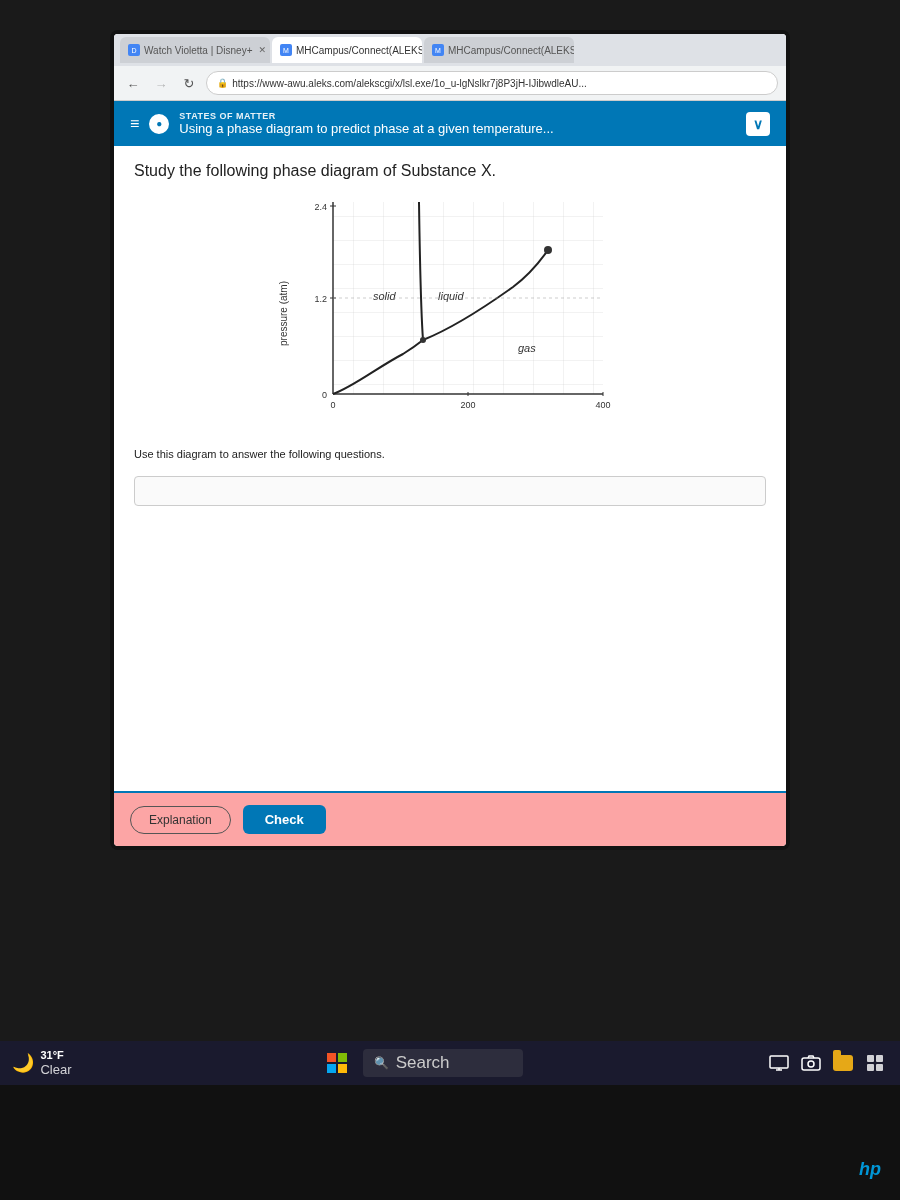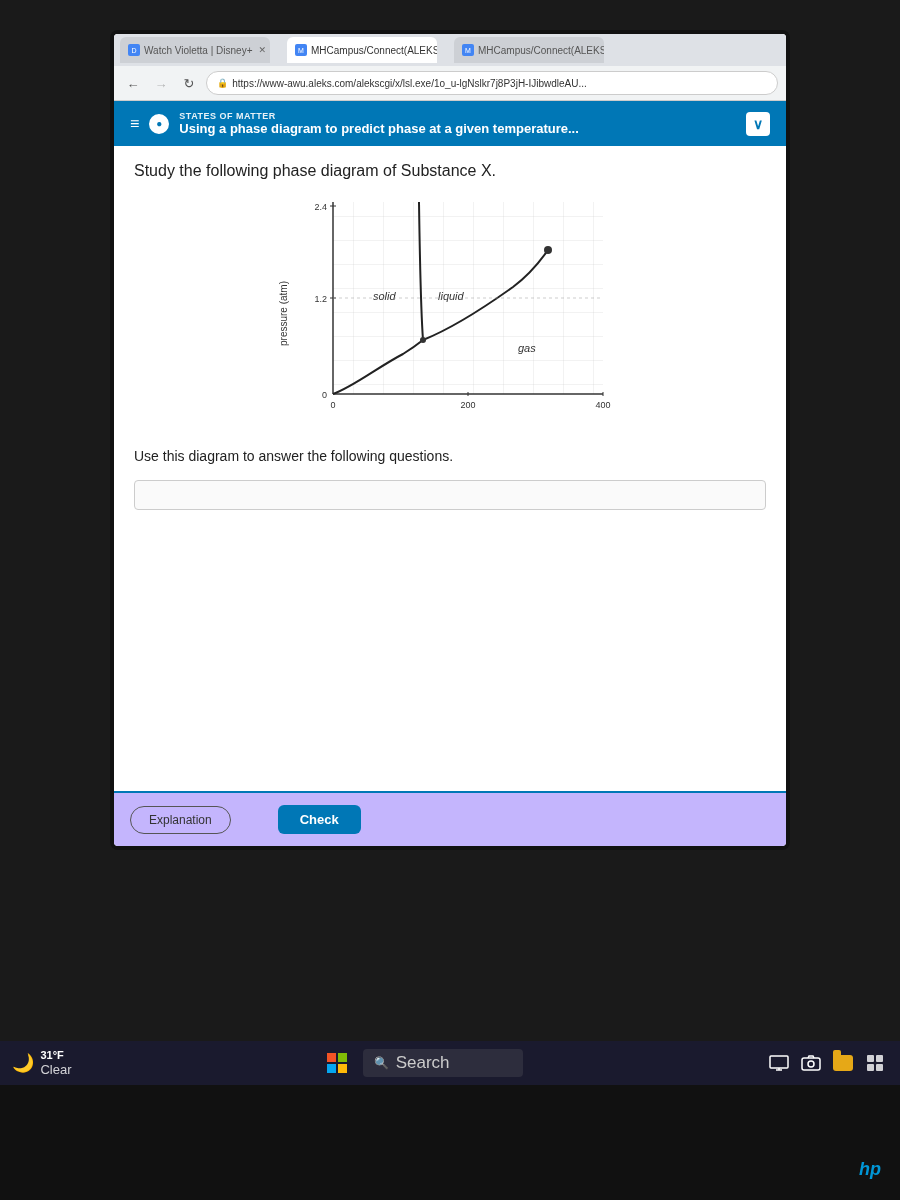--- a/index.html
+++ b/index.html
@@ -39,21 +39,21 @@
       background: #f1f3f4;
       border-bottom: 1px solid #ccc;
       flex-shrink: 0;
     }
 
     .tab-bar {
       display: flex;
       align-items: center;
       height: 32px;
       padding: 0 6px;
-      gap: 17px;
+      gap: 2px;
       background: #dee1e6;
     }
 
     .tab {
       display: flex;
       align-items: center;
       height: 26px;
       padding: 0 8px;
       border-radius: 6px 6px 0 0;
       font-size: 10px;
@@ -165,21 +165,21 @@
 
     .header-topic {
       font-size: 9px;
       font-weight: bold;
       letter-spacing: 0.5px;
       opacity: 0.9;
     }
 
     .header-question {
       font-size: 13px;
-      font-weight: bold;
+      font-weight: normal;
     }
 
     .check-mark-circle {
       width: 20px;
       height: 20px;
       background: white;
       border-radius: 50%;
       border: 2px solid white;
       display: flex;
       align-items: center;
@@ -236,38 +236,38 @@
 
     .chart-area {
       position: relative;
     }
 
     .chart-svg {
       border: none;
     }
 
     .use-diagram-text {
-      font-size: 14px;
+      font-size: 11px;
       color: #222;
       margin-top: 12px;
       margin-bottom: 16px;
     }
 
     .answer-area {
       margin: 12px 0;
       min-height: 30px;
       border: 1px solid #ccc;
       border-radius: 4px;
       padding: 6px;
       background: #fafafa;
     }
 
     
     .action-bar {
-      background: #c4b5fd;
+      background: #fca5a5;
       border-top: 2px solid #0077b6;
       padding: 12px 16px;
       display: flex;
       align-items: center;
       gap: 12px;
       flex-shrink: 0;
     }
 
     .btn-explanation {
       background: transparent;
@@ -281,21 +281,20 @@
 
     .btn-check {
       background: #0077b6;
       border: none;
       border-radius: 6px;
       padding: 7px 22px;
       font-size: 13px;
       font-weight: bold;
       color: white;
       cursor: pointer;
-      margin-left: 35px;
     }
 
     
     .taskbar {
       position: absolute;
       bottom: 115px;
       left: 0;
       right: 0;
       height: 44px;
       background: #1a1a2e;

